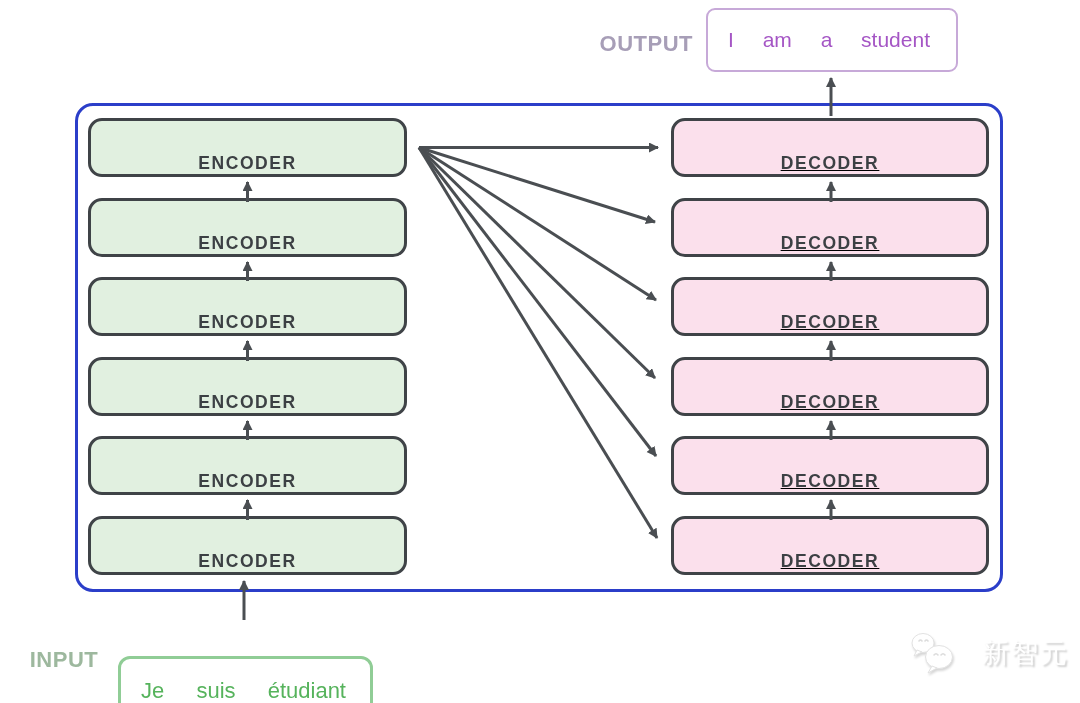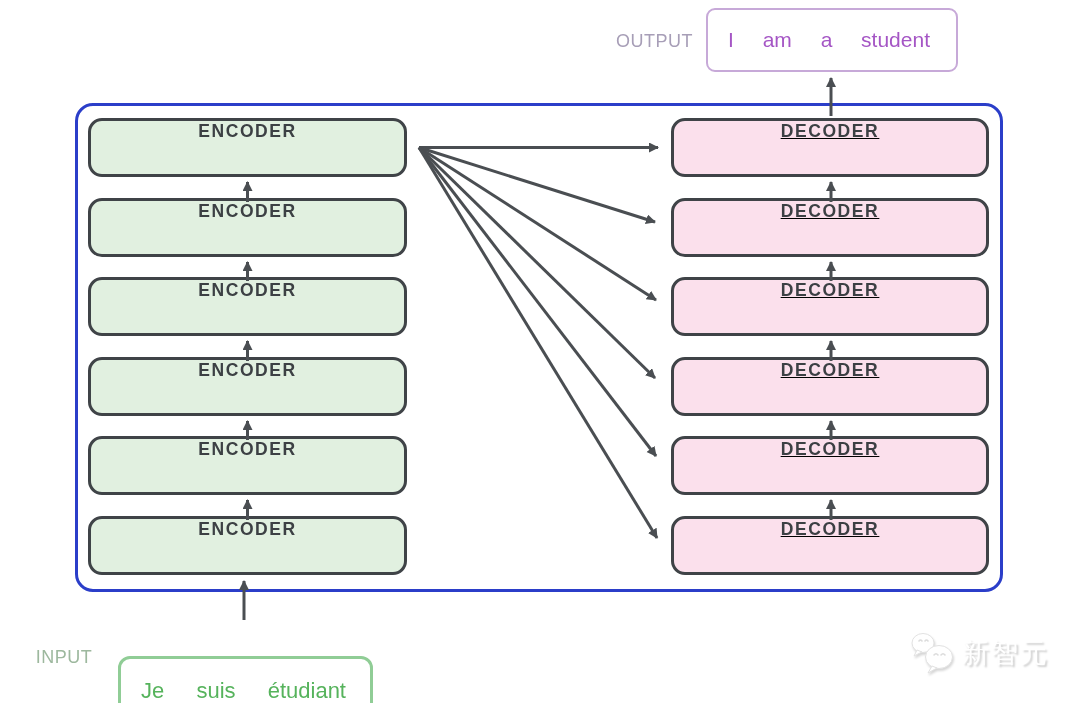--- a/index.html
+++ b/index.html
@@ -24,21 +24,21 @@
     position:absolute;left:75px;top:103px;width:928px;height:489px;
     border:3px solid var(--container-border);border-radius:18px;background:#ffffff;
   }
 
   .stack{position:absolute;display:flex;flex-direction:column;justify-content:space-between;}
   .encoder-stack{left:88px;top:118px;width:319px;height:457px;}
   .decoder-stack{left:671px;top:118px;width:318px;height:457px;text-decoration:underline;}
 
   .box{
     width:100%;height:59px;border:3px solid var(--box-border);border-radius:14px;
-    display:flex;align-items:flex-start;justify-content:center;
+    display:flex;align-items:flex-end;justify-content:center;
   }
   .box span{font-size:17.5px;font-weight:600;letter-spacing:1.6px;color:var(--box-text);}
   .encoder{background:var(--encoder-fill);}
   .decoder{background:var(--decoder-fill);}
 
   .token-box{
     position:absolute;background:#ffffff;display:flex;align-items:center;
     justify-content:space-between;
   }
   .output-box{
@@ -46,29 +46,29 @@
     border:2px solid var(--output-border);border-radius:9px;padding:0 26px 0 20px;
   }
   .output-box span{font-size:21px;color:var(--output-text);}
   .input-box{
     left:118px;top:656px;width:255px;height:69px;
     border:3px solid var(--input-border);border-radius:12px;padding:0 24px 0 20px;
   }
   .input-box span{font-size:22px;color:var(--input-text);}
 
   .side-label{
-    position:absolute;font-size:18px;font-weight:400;letter-spacing:0.5px;text-align:right;
+    position:absolute;font-size:22px;font-weight:700;letter-spacing:0.5px;text-align:right;
   }
   .output-label{left:595px;top:31px;width:98px;color:var(--output-label);}
   .input-label{left:25px;top:647px;width:78px;color:var(--input-label);text-align:center;}
 
   .arrows-layer{position:absolute;left:0;top:0;z-index:5;pointer-events:none;}
 
   .watermark{
-    position:absolute;left:910px;top:631px;display:flex;align-items:center;gap:4px;
+    position:absolute;left:910px;top:631px;display:flex;align-items:center;gap:24px;
   }
   .watermark-logo{filter:drop-shadow(1.5px 2px 1px #d6d6d6);}
   .watermark-text{
     font-size:27px;letter-spacing:2px;color:#ffffff;
     text-shadow:2px 2px 2px #cccccc;font-family:"DejaVu Sans",sans-serif;
   }
 </style>
 </head>
 <body>
 

